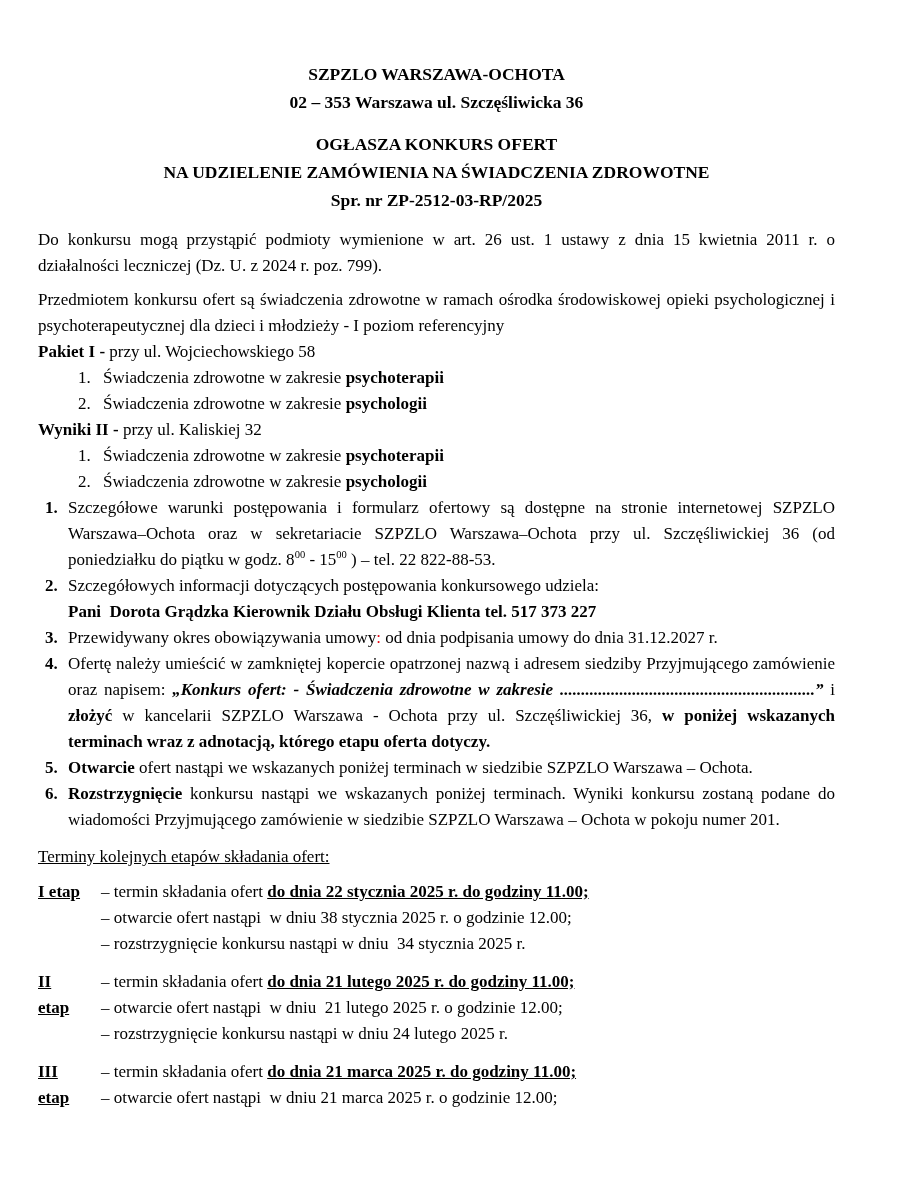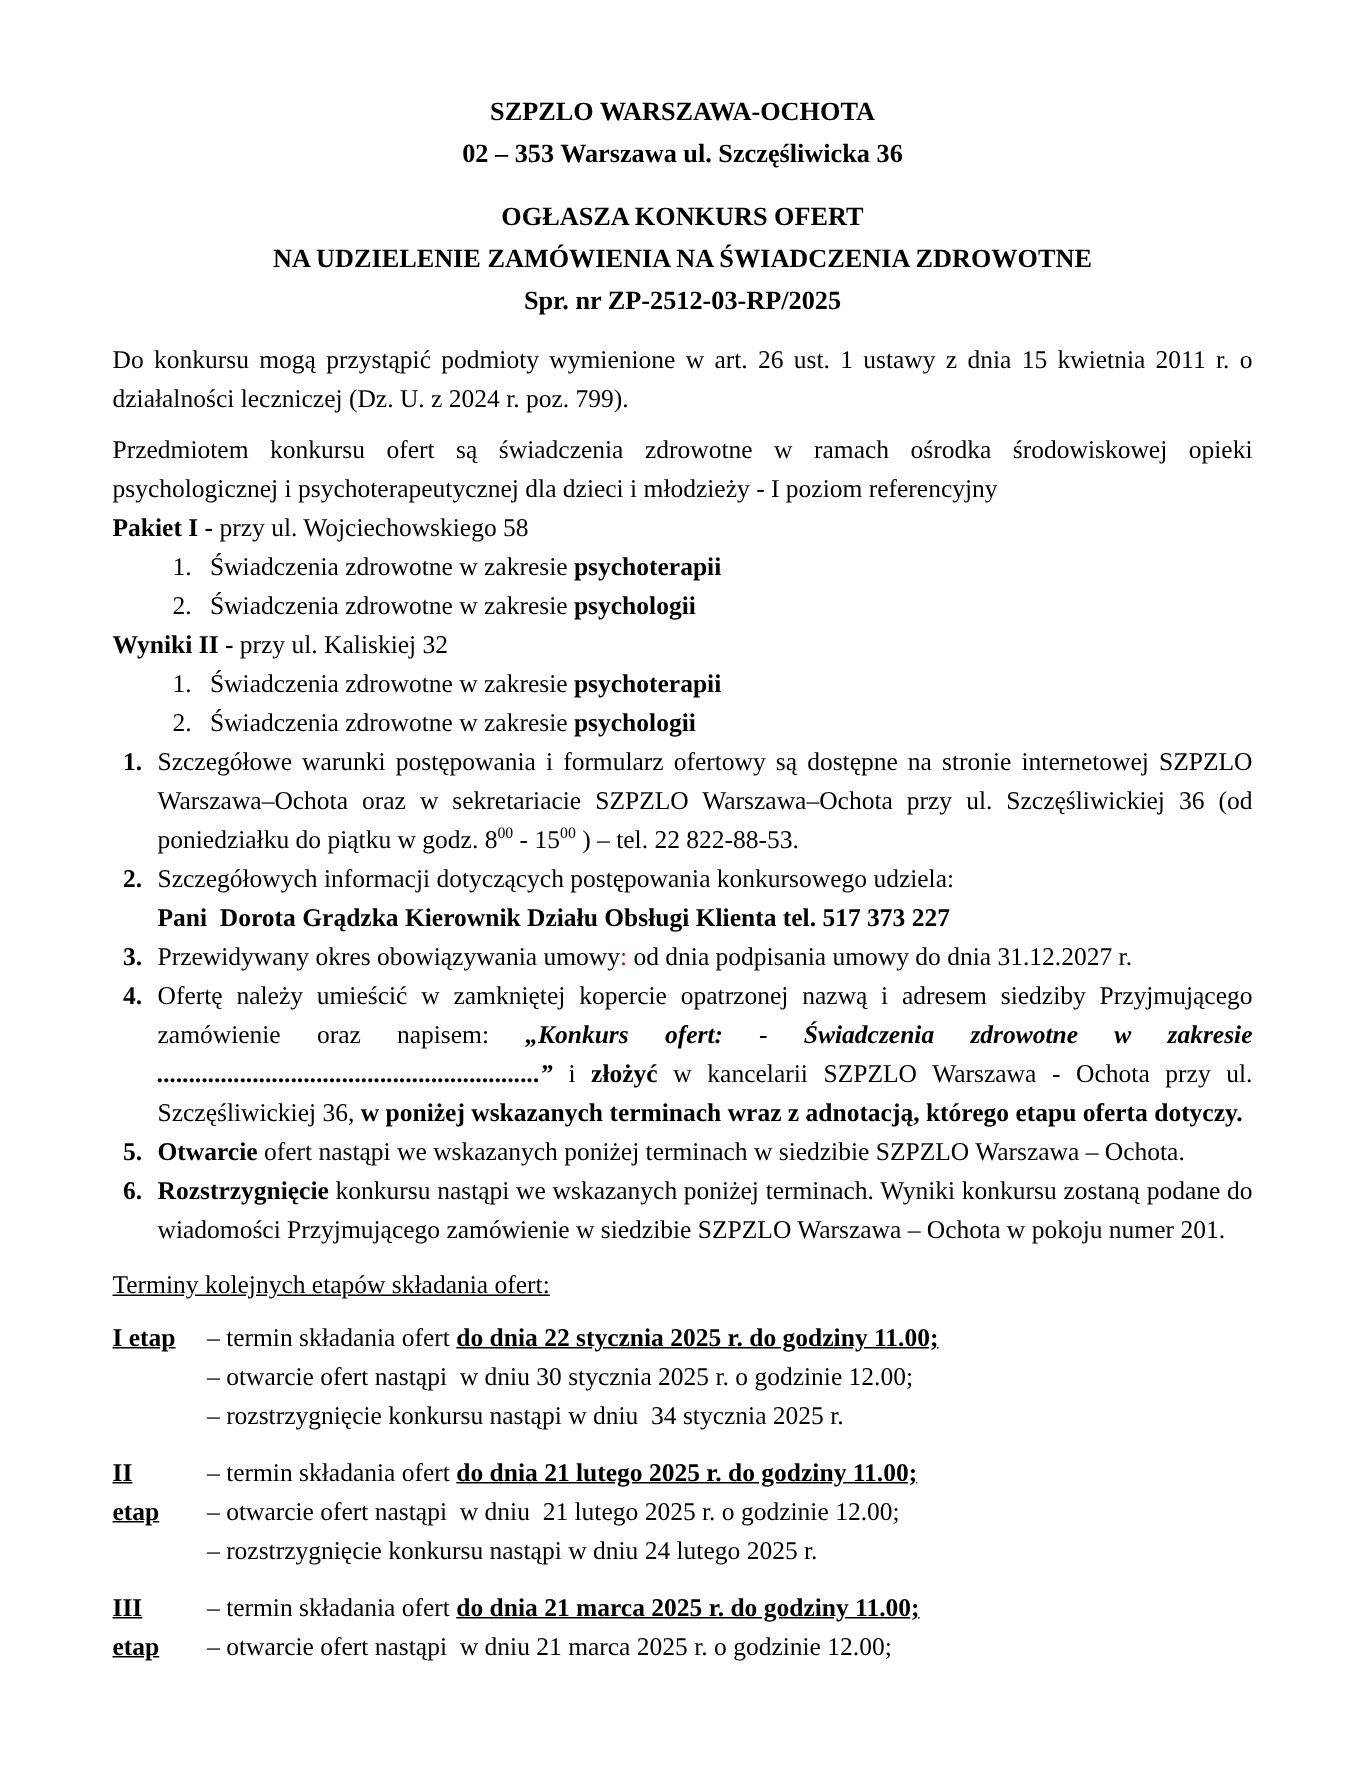--- a/index.html
+++ b/index.html
@@ -1,19 +1,19 @@
 <!DOCTYPE html>
 <html lang="pl" style="--accent-red: #e30613;"><head>
 <meta charset="utf-8">
 <style>
   * { margin:0; padding:0; box-sizing:border-box; }
   html,body { background:#ffffff; }
   .page {
     width:905px; height:1188px; overflow:hidden; background:#fff;
-    padding:60px 70px 0 75px;
+    padding:60px 70px 0 38px;
     font-family:"Liberation Serif","DejaVu Serif",serif;
     font-size:17px; line-height:26px; color:#000;
   }
   .b  { font-weight:bold; }
   .bi { font-weight:bold; font-style:italic; }
   .u  { text-decoration:underline; }
   .pre { white-space:pre-wrap; }
   .just { text-align:justify; }
   .red { color:var(--accent-red,#e30613); }
   sup { font-size:62%; line-height:0; vertical-align:super; }
@@ -108,21 +108,21 @@
     <span class="cnum">6.</span>
     <div class="cbody just"><span class="b">Rozstrzygnięcie</span><span> konkursu nastąpi we wskazanych poniżej terminach. Wyniki konkursu zostaną podane do wiadomości Przyjmującego zamówienie w siedzibie SZPZLO Warszawa – Ochota w pokoju numer 201.</span></div>
   </div>
 
   <div class="sched-heading">Terminy kolejnych etapów składania ofert:</div>
 
   <div class="stage first">
     <span class="stage-label">I etap</span>
     <div class="stage-lines">
       <div class="pre"><span>– termin składania ofert </span><span class="b u">do dnia 22 stycznia 2025 r. do godziny 11.00;</span></div>
-      <div class="pre">– otwarcie ofert nastąpi  w dniu 30 stycznia 2025 r. o godzinie 12.00;</div>
+      <div class="pre">– otwarcie ofert nastąpi  w dniu 38 stycznia 2025 r. o godzinie 12.00;</div>
       <div class="pre">– rozstrzygnięcie konkursu nastąpi w dniu  34 stycznia 2025 r.</div>
     </div>
   </div>
 
   <div class="stage">
     <span class="stage-label">II etap</span>
     <div class="stage-lines">
       <div class="pre"><span>– termin składania ofert </span><span class="b u">do dnia 21 lutego 2025 r. do godziny 11.00;</span></div>
       <div class="pre">– otwarcie ofert nastąpi  w dniu  21 lutego 2025 r. o godzinie 12.00;</div>
       <div class="pre">– rozstrzygnięcie konkursu nastąpi w dniu 24 lutego 2025 r.</div>

